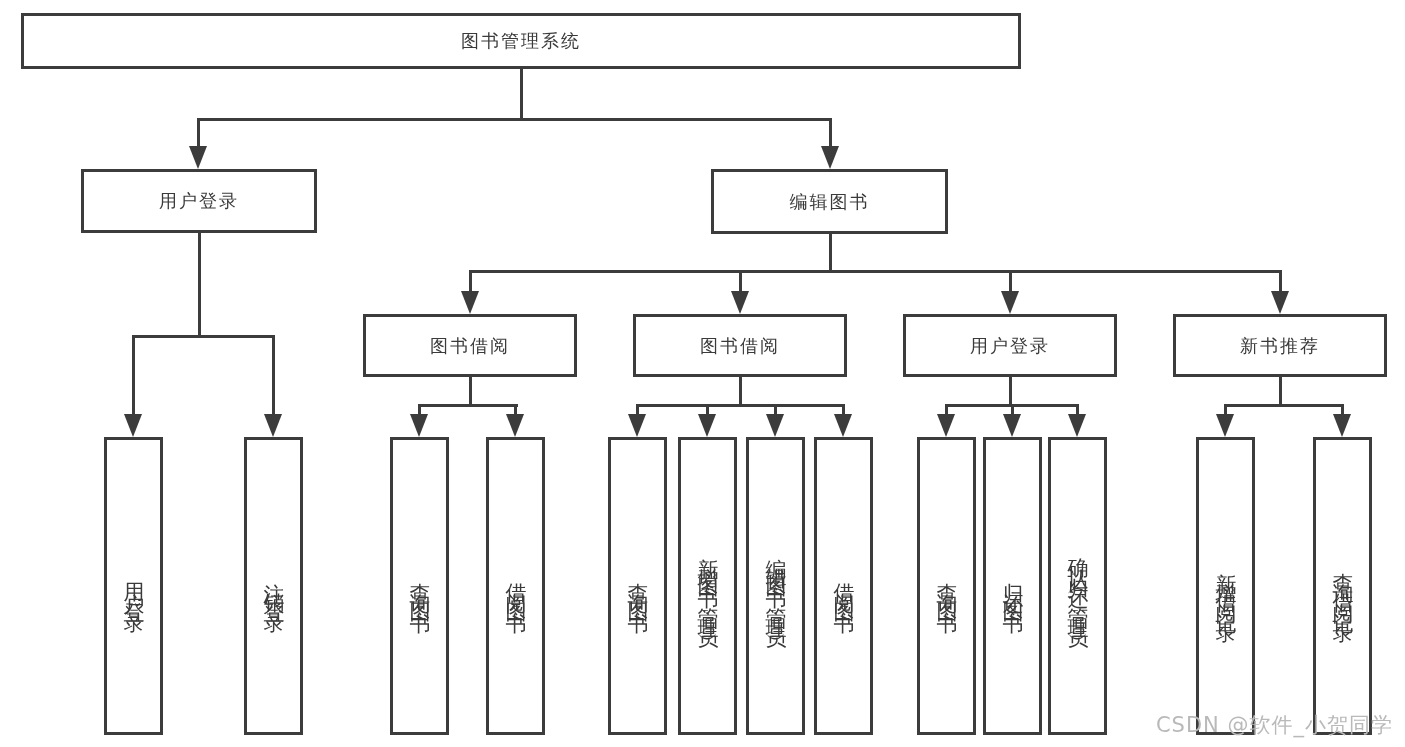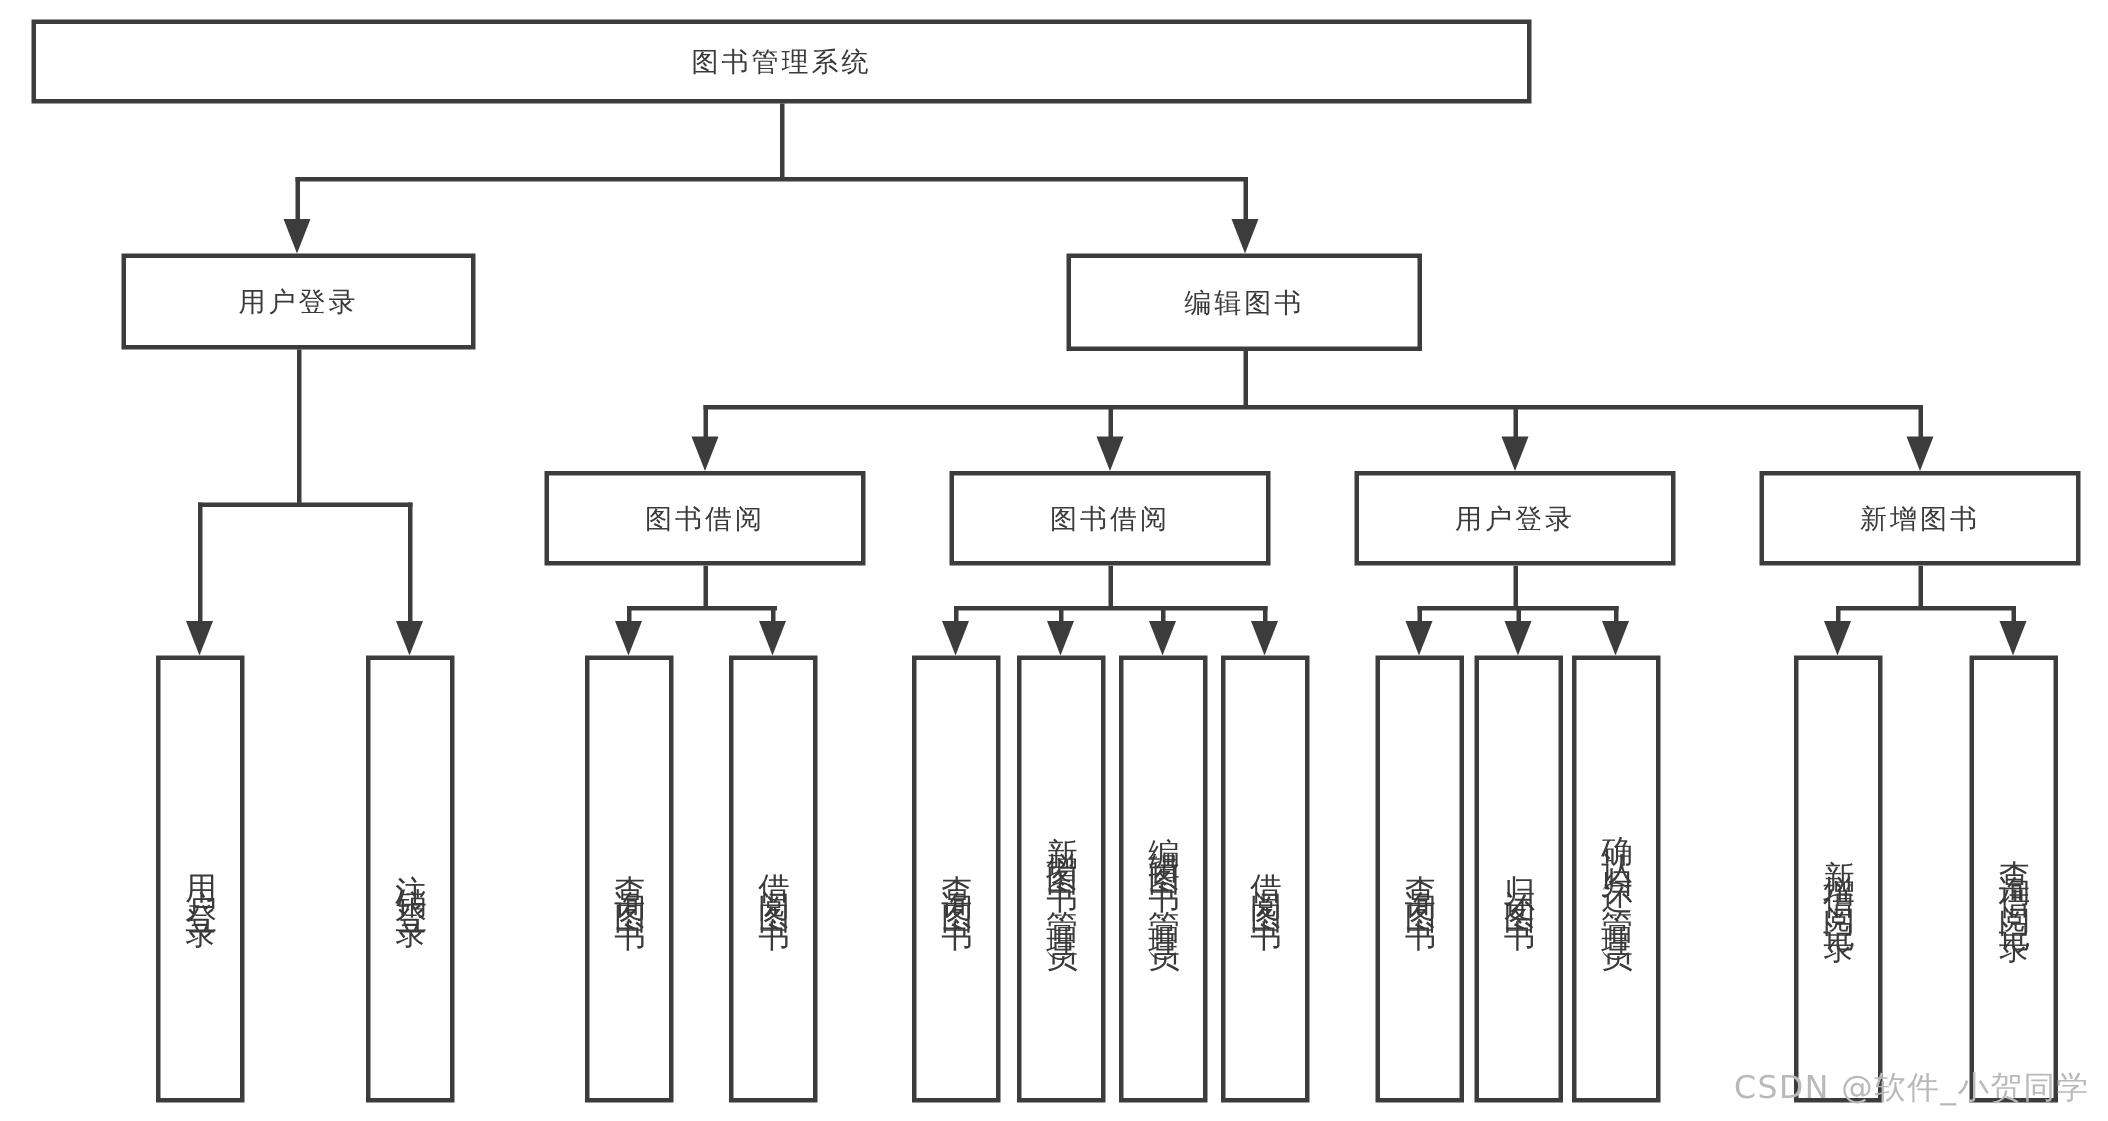--- a/index.html
+++ b/index.html
@@ -101,21 +101,21 @@
   <div class="vline d3" id="drop-3c"></div>
   <div class="vline d3" id="drop-3d"></div>
   <div class="arrow ar3" id="ar-l3-a"></div>
   <div class="arrow ar3" id="ar-l3-b"></div>
   <div class="arrow ar3" id="ar-l3-c"></div>
   <div class="arrow ar3" id="ar-l3-d"></div>
 
   <div class="node l3" id="box-l3-0">图书借阅</div>
   <div class="node l3" id="box-l3-1">图书借阅</div>
   <div class="node l3" id="box-l3-2">用户登录</div>
-  <div class="node l3" id="box-l3-3">新增图书</div>
+  <div class="node l3" id="box-l3-3">新书推荐</div>
 
   <div class="vline l3stem" id="stem-l3-0"></div>
   <div class="vline l3stem" id="stem-l3-1"></div>
   <div class="vline l3stem" id="stem-l3-2"></div>
   <div class="vline l3stem" id="stem-l3-3"></div>
   <div class="hline" id="rail-4"></div>
   <div class="hline" id="rail-5"></div>
   <div class="hline" id="rail-6"></div>
   <div class="hline" id="rail-7"></div>
   <div class="vline d4" id="d4-0"></div>

